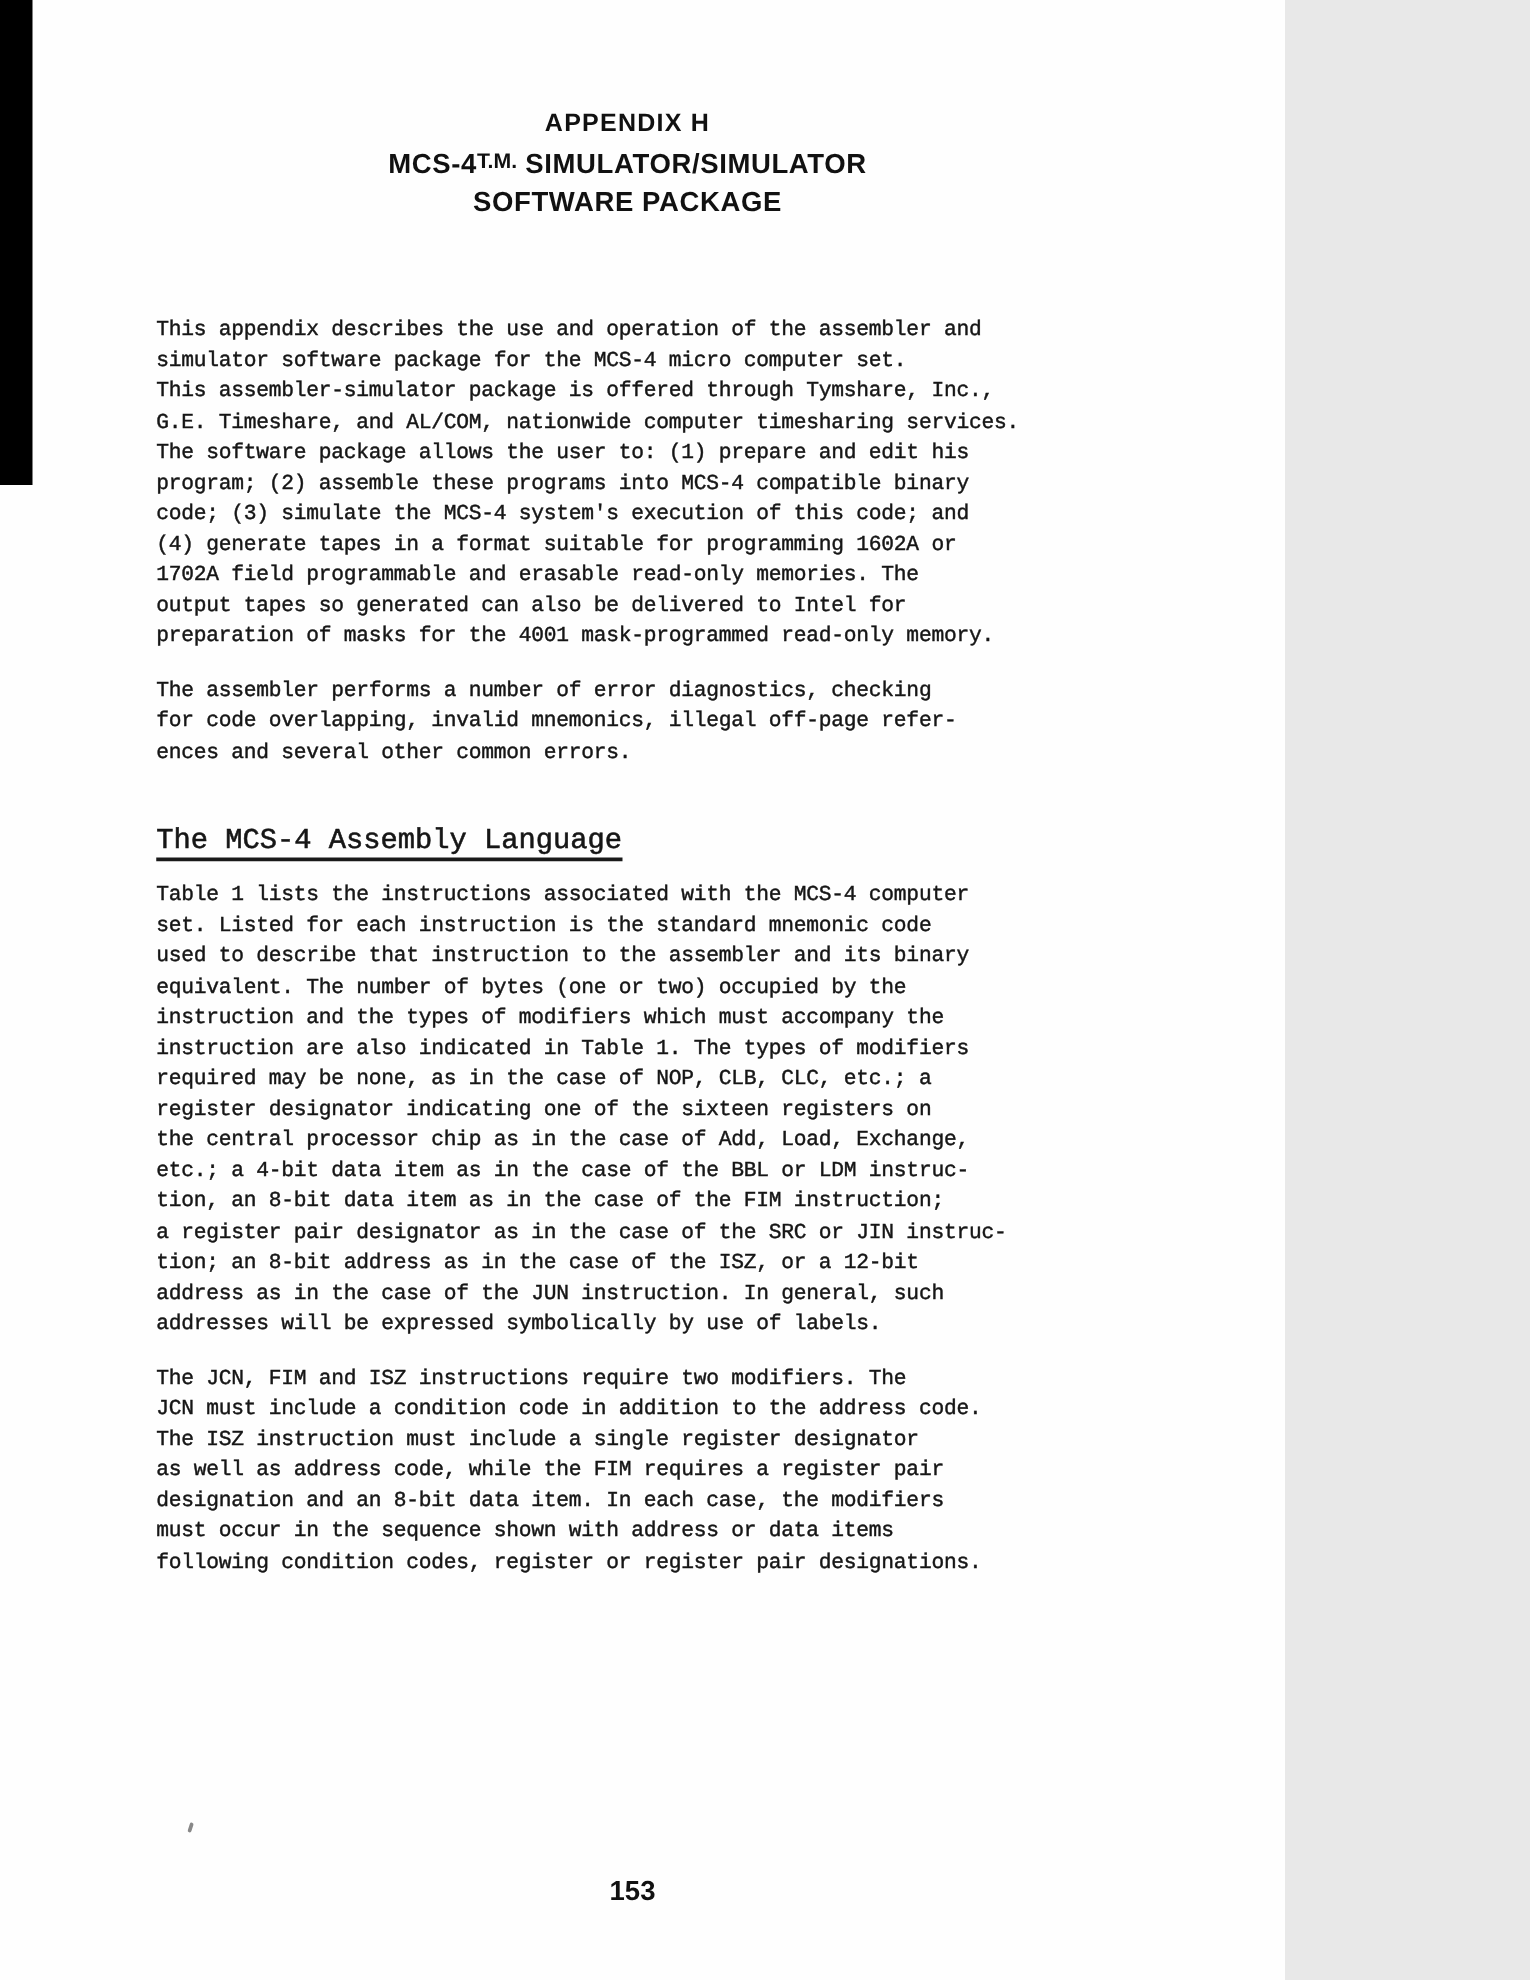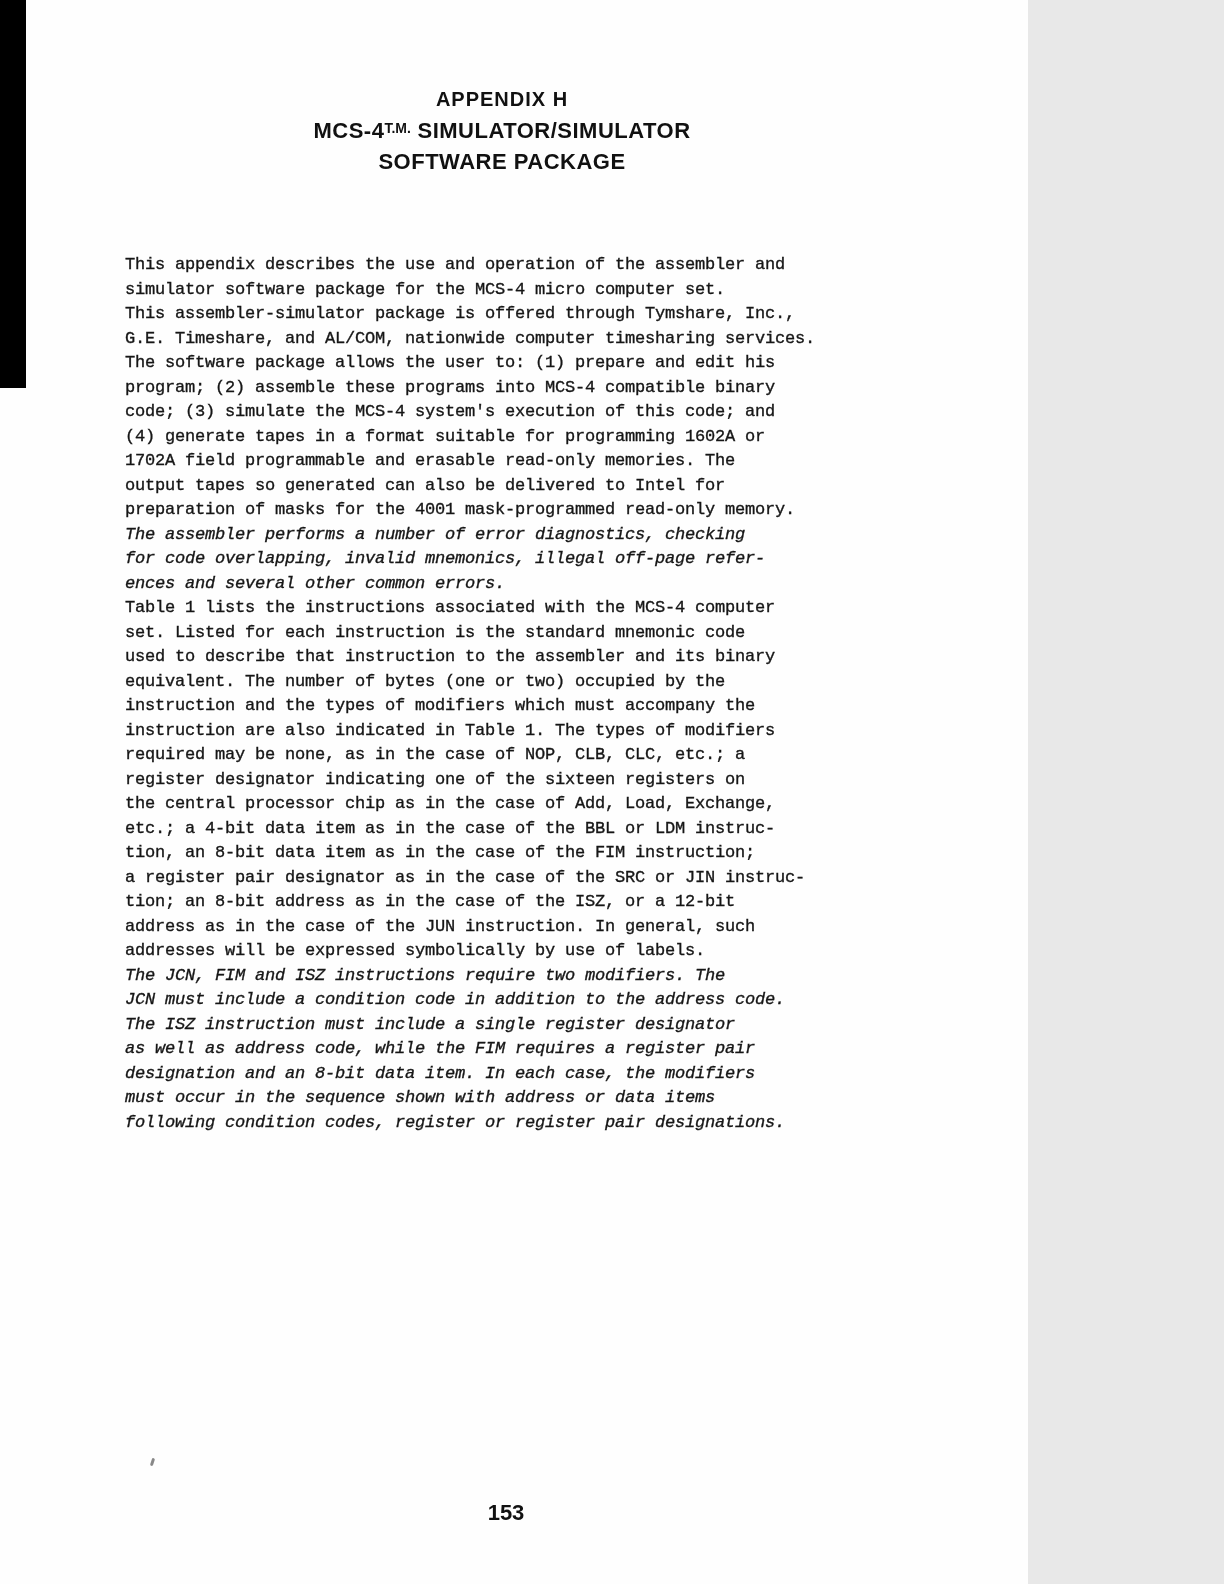--- a/index.html
+++ b/index.html
@@ -40,21 +40,21 @@
     font-size: 20px;
     line-height: 31px;
     letter-spacing: 1px;
   }
   .title-line2, .title-line3 {
     font-size: 22px;
     line-height: 31px;
     letter-spacing: 0.5px;
   }
   .tm-sup {
-    font-size: 14px;
+    font-size: 17px;
     vertical-align: top;
     position: relative;
     top: -2px;
     letter-spacing: 0;
   }
   .body-flow {
     position: absolute;
     left: 125px;
     top: 253px;
     width: 1010px;
@@ -62,21 +62,21 @@
   .body-text {
     margin: 0;
     padding: 0;
     white-space: pre-line;
     font-size: 17px;
     line-height: 24.5px;
     letter-spacing: -0.2px;
     -webkit-text-stroke: 0.35px #161616;
   }
   .para-gap {
-    font-style: italic;
+    margin-top: 19px;
   }
   .section-heading {
     margin: 45px 0 16px 0;
     font-size: 23px;
     line-height: 25px;
     font-weight: normal;
     -webkit-text-stroke: 0.45px #161616;
   }
   .section-heading span {
     display: inline-block;
@@ -131,20 +131,23 @@
 program; (2) assemble these programs into MCS-4 compatible binary
 code; (3) simulate the MCS-4 system's execution of this code; and
 (4) generate tapes in a format suitable for programming 1602A or
 1702A field programmable and erasable read-only memories.  The
 output tapes so generated can also be delivered to Intel for
 preparation of masks for the 4001 mask-programmed read-only memory.</p>
     <p class="body-text para-gap">The assembler performs a number of error diagnostics, checking
 for code overlapping, invalid mnemonics, illegal off-page refer-
 ences and several other common errors.</p>
 
+    <h2 class="section-heading">
+      <span>The MCS-4 Assembly Language</span>
+    </h2>
 
     <p class="body-text">Table 1 lists the instructions associated with the MCS-4 computer
 set.  Listed for each instruction is the standard mnemonic code
 used to describe that instruction to the assembler and its binary
 equivalent.  The number of bytes (one or two) occupied by the
 instruction and the types of modifiers which must accompany the
 instruction are also indicated in Table 1.  The types of modifiers
 required may be none, as in the case of NOP, CLB, CLC, etc.; a
 register designator indicating one of the sixteen registers on
 the central processor chip as in the case of Add, Load, Exchange,

